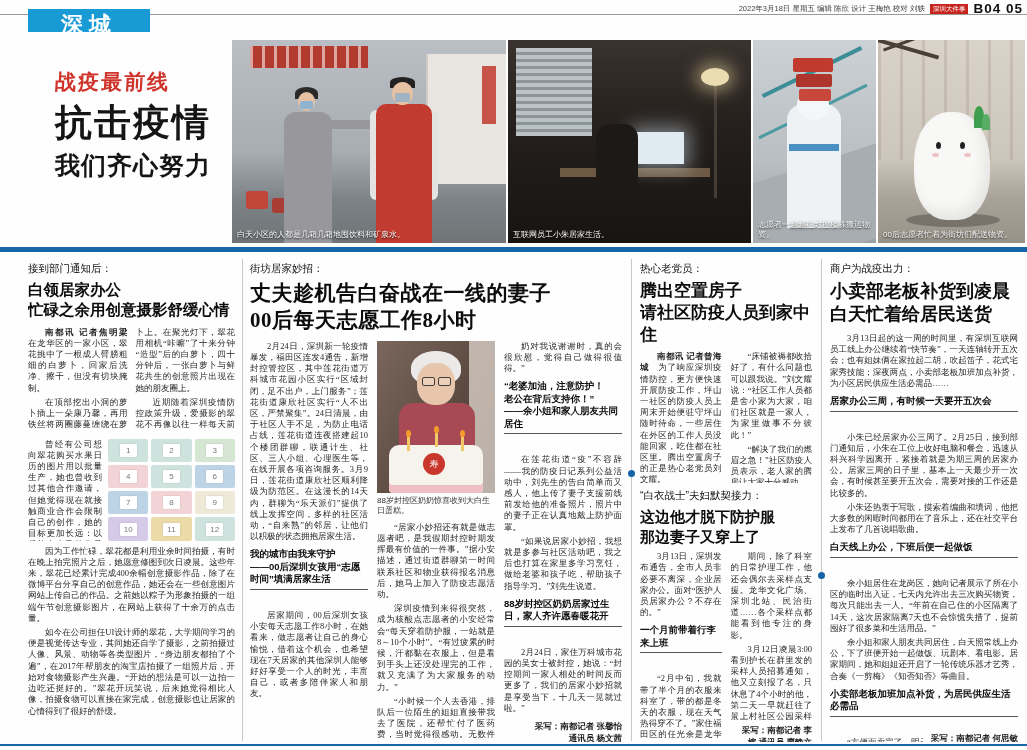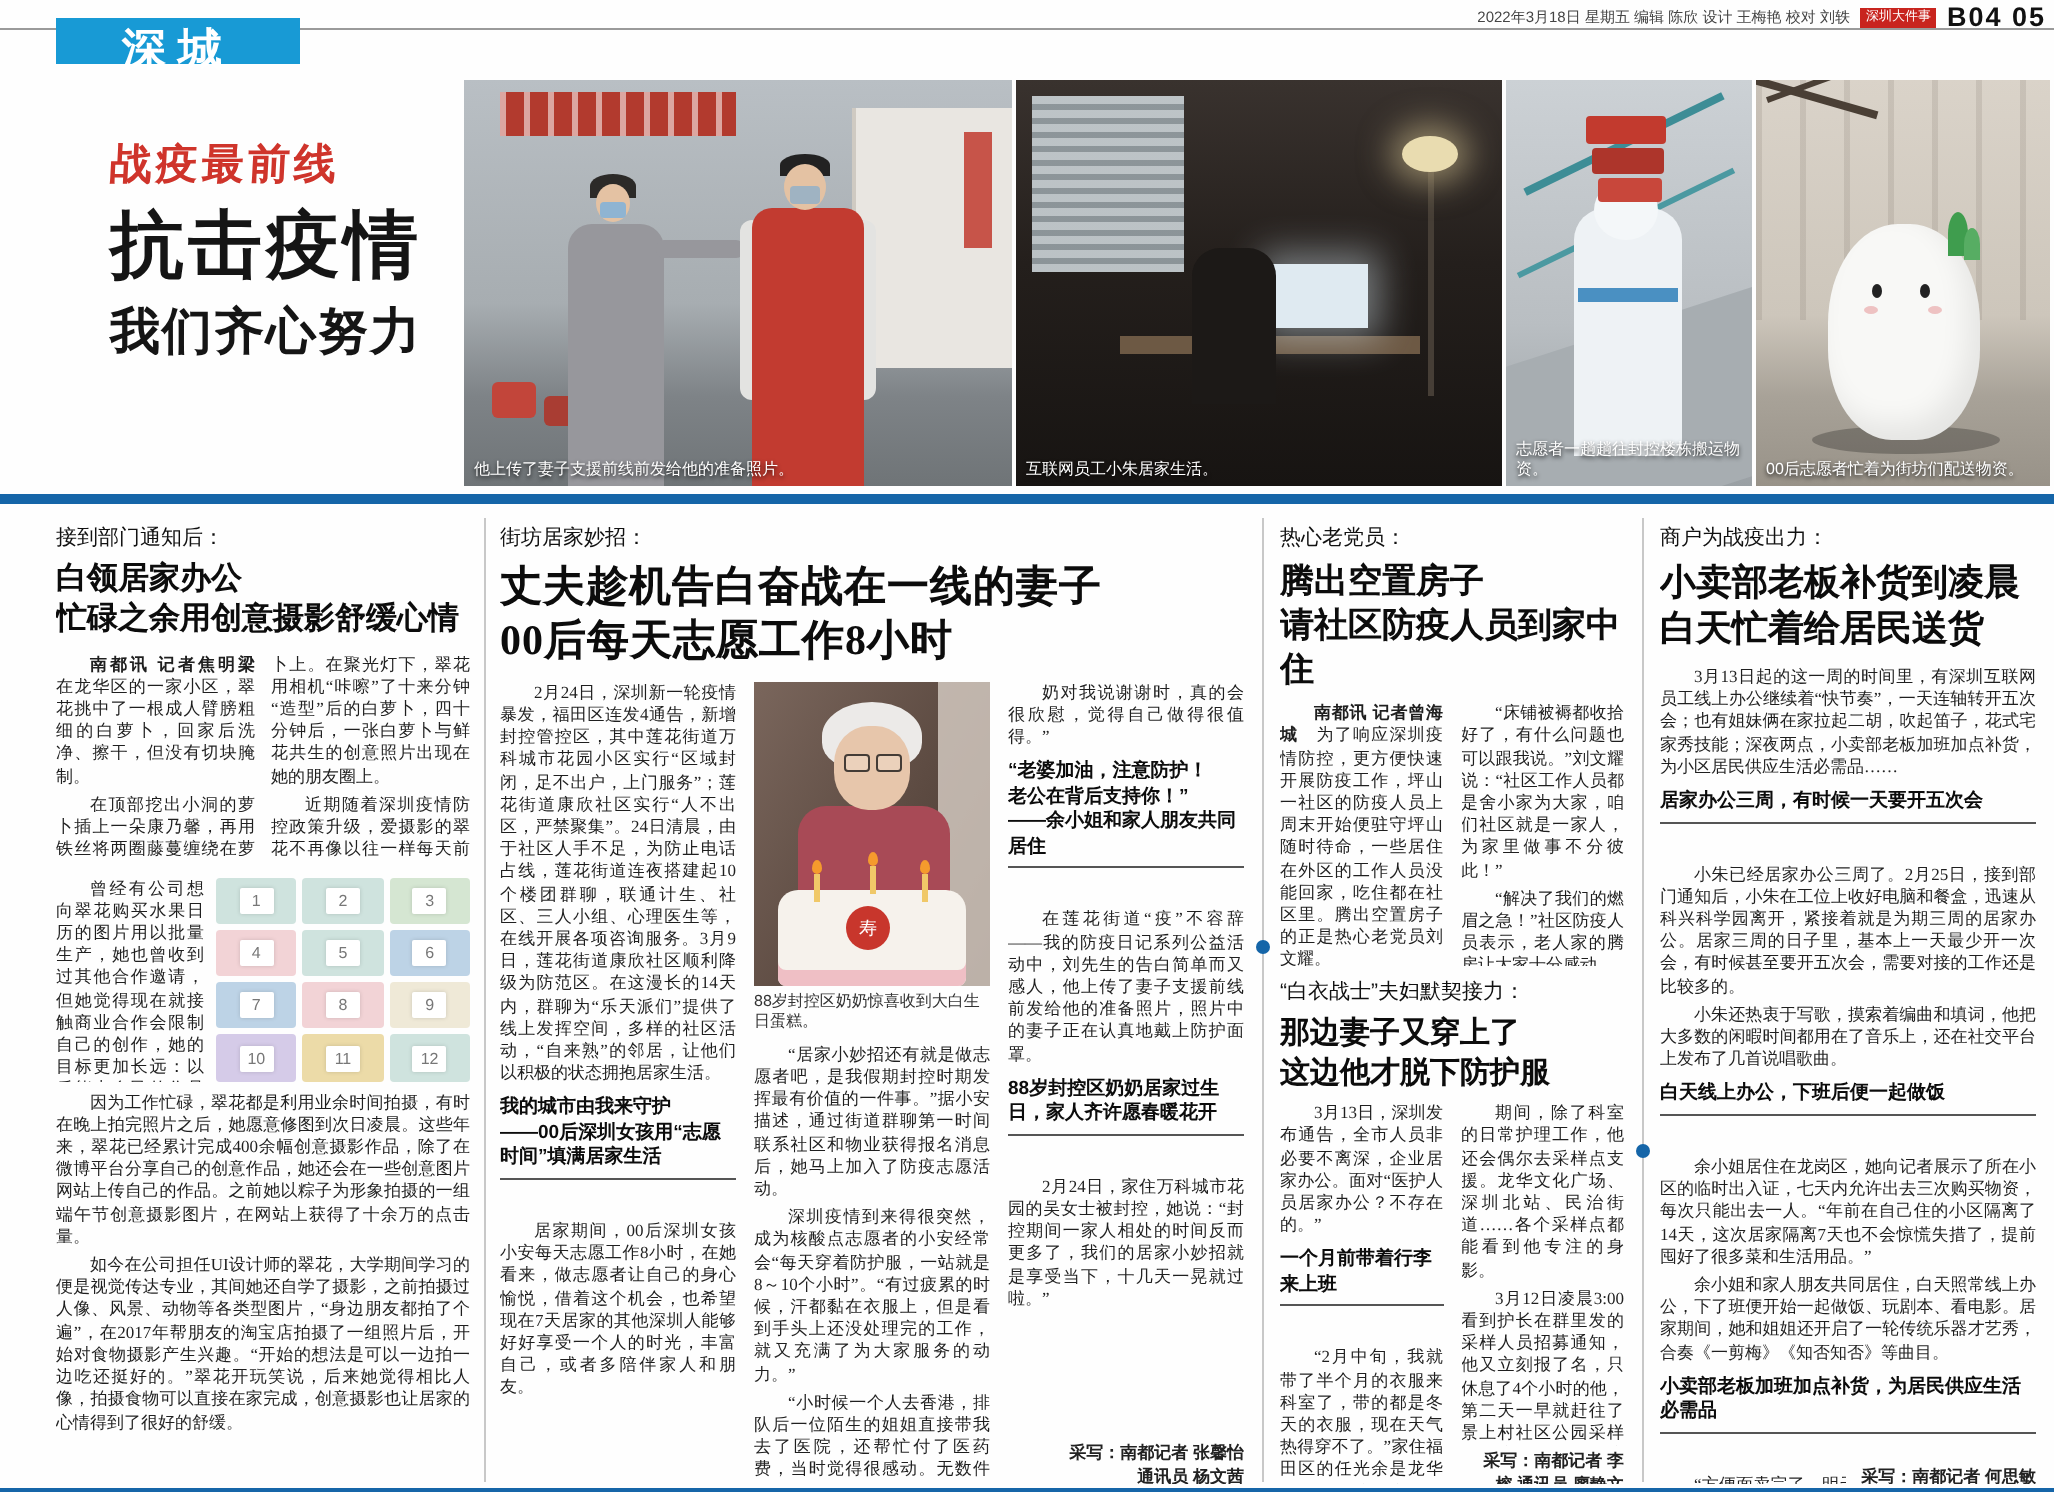--- a/index.html
+++ b/index.html
@@ -194,21 +194,21 @@
     <div class="shape fig-head w-head"></div>
     <div class="shape w-mask"></div>
     <div class="shape w-arm"></div>
     <div class="shape thermo"></div>
     <div class="shape m-sleeveL"></div>
     <div class="shape m-sleeveR"></div>
     <div class="shape m-body"></div>
     <div class="shape m-hair"></div>
     <div class="shape fig-head m-head"></div>
     <div class="shape m-mask"></div>
-    <div class="cap">他上传了妻子支援前线前发给他的准备照片。</div>
+    <div class="cap">白天小区的人都是几箱几箱地囤饮料和矿泉水。</div>
   </div>
 
   <div class="photo ph2">
     <div class="shape bg"></div>
     <div class="shape blinds"></div>
     <div class="shape desk"></div>
     <div class="shape monitor"></div>
     <div class="shape person"></div>
     <div class="shape lampstem"></div>
     <div class="shape lampshade"></div>
@@ -348,20 +348,21 @@
         <p class="body">“小时候一个人去香港，排队后一位陌生的姐姐直接带我去了医院，还帮忙付了医药费，当时觉得很感动。无数件陌生人帮助的小事就是深圳对我的教育，让我懂得了感恩。”“志愿工作本来就是不图回报，但是当检测时叔叔阿姨爷爷奶</p>
       </div>
       <div class="col">
         <p class="body">奶对我说谢谢时，真的会很欣慰，觉得自己做得很值得。”</p>
         <div class="subhead">
           <div>“老婆加油，注意防护！</div>
           <div>老公在背后支持你！”</div>
           <div>——余小姐和家人朋友共同居住</div>
         </div>
         <p class="body">在莲花街道“疫”不容辞——我的防疫日记系列公益活动中，刘先生的告白简单而又感人，他上传了妻子支援前线前发给他的准备照片，照片中的妻子正在认真地戴上防护面罩。</p>
+        <p class="body">“如果说居家小妙招，我想就是多参与社区活动吧，我之后也打算在家里多学习烹饪，做给老婆和孩子吃，帮助孩子指导学习。”刘先生说道。</p>
         <div class="subhead">88岁封控区奶奶居家过生日，家人齐许愿春暖花开</div>
         <p class="body">2月24日，家住万科城市花园的吴女士被封控，她说：“封控期间一家人相处的时间反而更多了，我们的居家小妙招就是享受当下，十几天一晃就过啦。”</p>
 
         <div class="pin">
           <div class="byline">采写：南都记者 张馨怡</div>
           <div class="byline">通讯员 杨文茜</div>
         </div>
       </div>
     </div>
   </section>
@@ -375,22 +376,22 @@
         <p class="body"><b class="lead">南都讯 记者曾海城　</b><span>为了响应深圳疫情防控，更方便快速开展防疫工作，坪山一社区的防疫人员上周末开始便驻守坪山随时待命，一些居住在外区的工作人员没能回家，吃住都在社区里。腾出空置房子的正是热心老党员刘文耀。</span></p>
 
       </div>
       <div class="col">
         <p class="body">“床铺被褥都收拾好了，有什么问题也可以跟我说。”刘文耀说：“社区工作人员都是舍小家为大家，咱们社区就是一家人，为家里做事不分彼此！”</p>
         <p class="body">“解决了我们的燃眉之急！”社区防疫人员表示，老人家的腾房让大家十分感动。</p>
       </div>
     </div>
     <div class="sub-art">
       <div class="kicker">“白衣战士”夫妇默契接力：</div>
+      <div class="hl2">这边他才脱下防护服</div>
       <div class="hl2">那边妻子又穿上了</div>
-      <div class="hl2">这边他才脱下防护服</div>
     </div>
     <div class="colrow block2">
       <div class="col">
         <p class="body">3月13日，深圳发布通告，全市人员非必要不离深，企业居家办公。面对“医护人员居家办公？不存在的。”</p>
         <div class="subhead">一个月前带着行李来上班</div>
         <p class="body">“2月中旬，我就带了半个月的衣服来科室了，带的都是冬天的衣服，现在天气热得穿不了。”家住福田区的任光余是龙华区人民医院妇产科的一名男护士，因为住得比较远，怕影响上班，他就直接拖着行李箱来医院备着了。</p>
 
       </div>
       <div class="col">
         <p class="body">期间，除了科室的日常护理工作，他还会偶尔去采样点支援。龙华文化广场、深圳北站、民治街道……各个采样点都能看到他专注的身影。</p>

